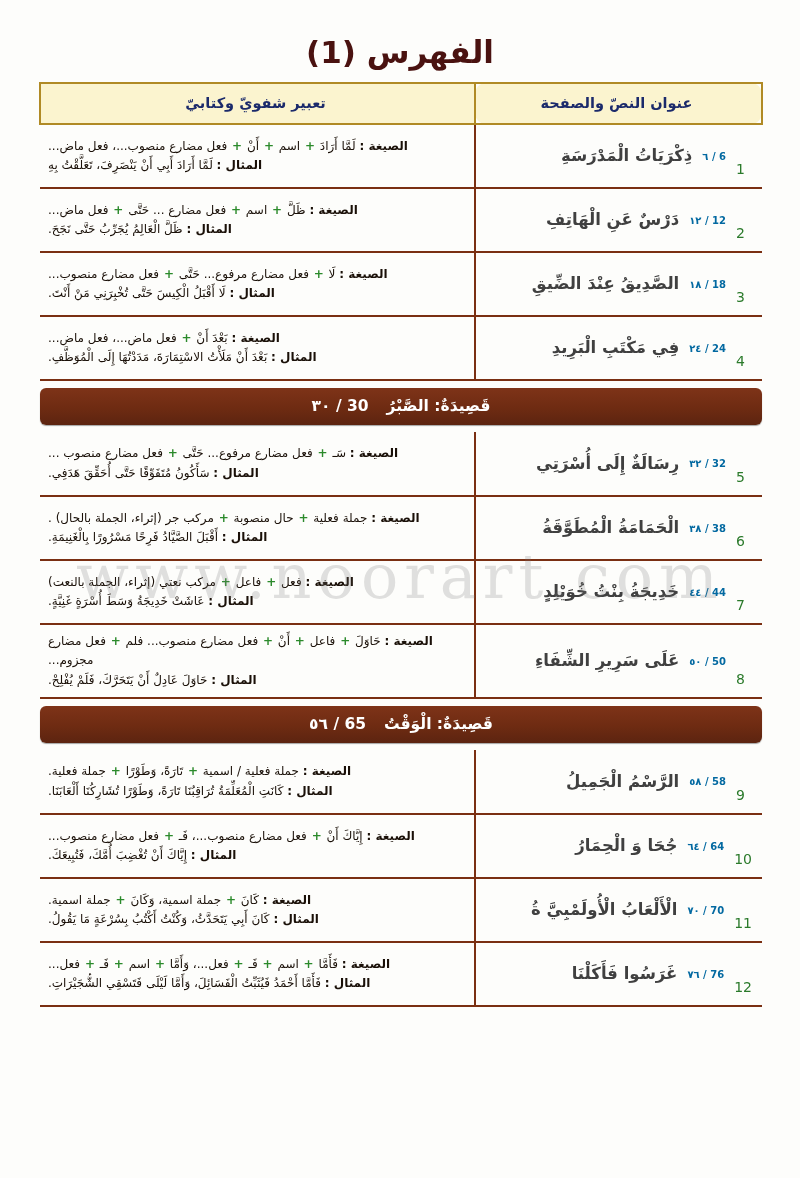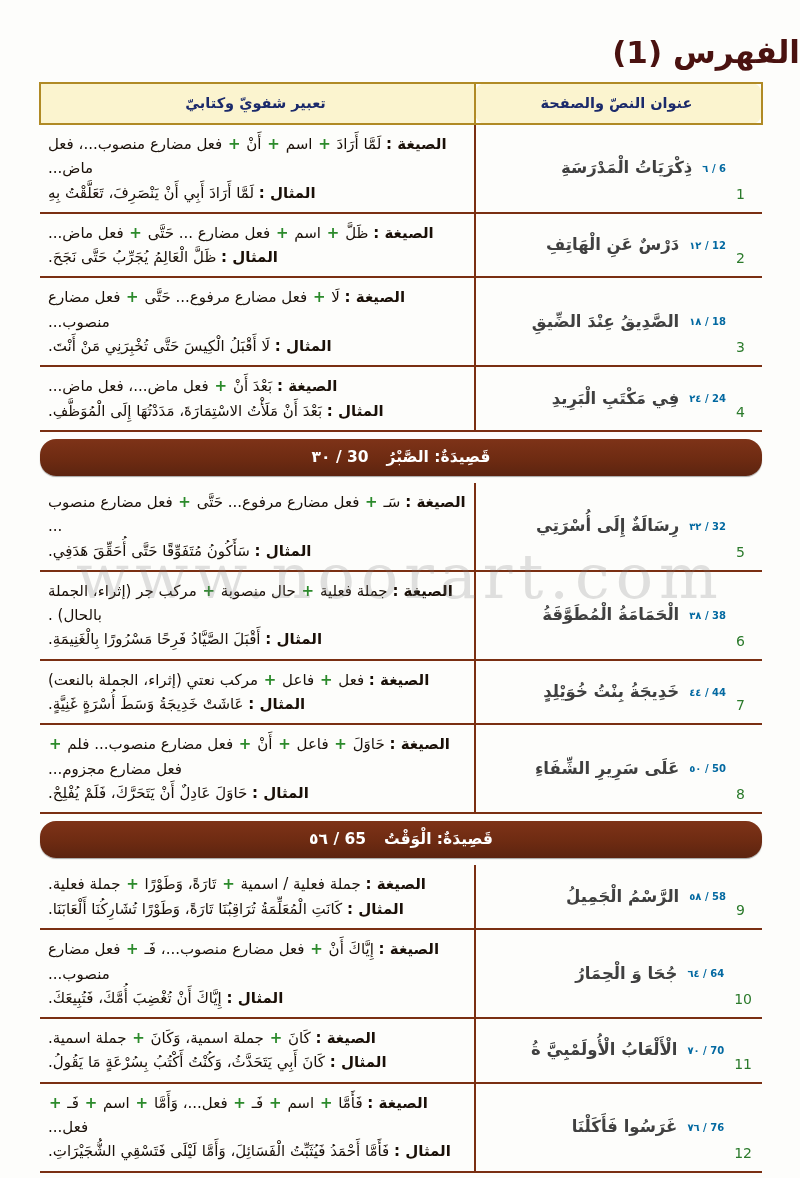--- a/index.html
+++ b/index.html
@@ -21,20 +21,21 @@
     text-align: center;
     font-family: "DejaVu Serif", "Liberation Serif", serif;
     font-size: 62px;
     letter-spacing: 6px;
     color: rgba(120,120,120,0.22);
     user-select: none;
     pointer-events: none;
     z-index: 5;
   }
   .page-title {
+    text-align: center;
     font-family: "DejaVu Sans", "Liberation Sans", sans-serif;
     font-weight: bold;
     font-size: 31px;
     color: #4a1210;
     direction: rtl;
     padding-top: 34px;
     padding-bottom: 12px;
     letter-spacing: 0px;
   }
   .table-wrap {
@@ -114,35 +115,35 @@
     color: #404040;
     font-size: 16.5px;
     font-weight: bold;
     direction: rtl;
     flex: 1;
     text-align: right;
     line-height: 1.45;
     font-family: "DejaVu Sans", "Liberation Sans", sans-serif;
   }
   .line {
-    font-size: 15px;
+    font-size: 12px;
     color: #1a1008;
     line-height: 1.62;
     direction: rtl;
     text-align: left;
     white-space: normal;
   }
   .line .lbl { font-weight: bold; }
   .plus { color: #2b8a2b; font-weight: bold; padding: 0 1px; }
 
   
   td.banner-cell { padding: 7px 0 7px 0; border: none; }
   .banner {
     background: linear-gradient(180deg,#7e3318 0%, #6e2b12 55%, #5c2410 100%);
-    border-radius: 16px;
+    border-radius: 6px;
     color: #ffffff;
     font-weight: bold;
     font-size: 15.5px;
     text-align: center;
     padding: 9px 10px 10px 10px;
     direction: rtl;
     box-shadow: 0 1px 1px rgba(0,0,0,0.35);
     letter-spacing: 0px;
   }
   .banner .bnum { padding-right: 18px; font-family: "DejaVu Sans","Liberation Sans",sans-serif; }

